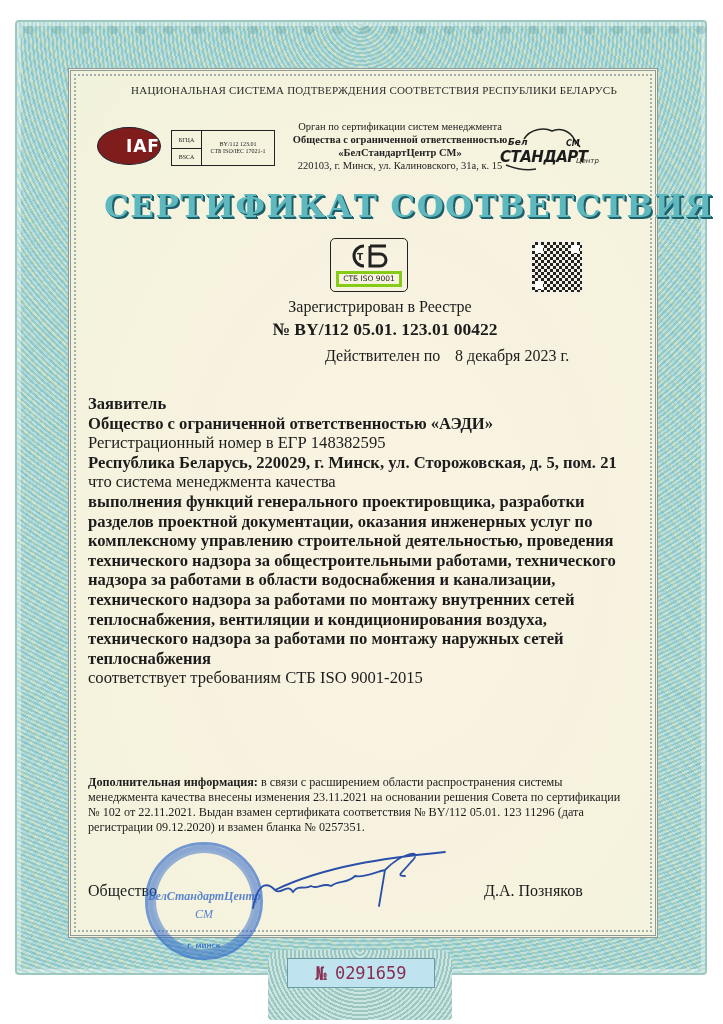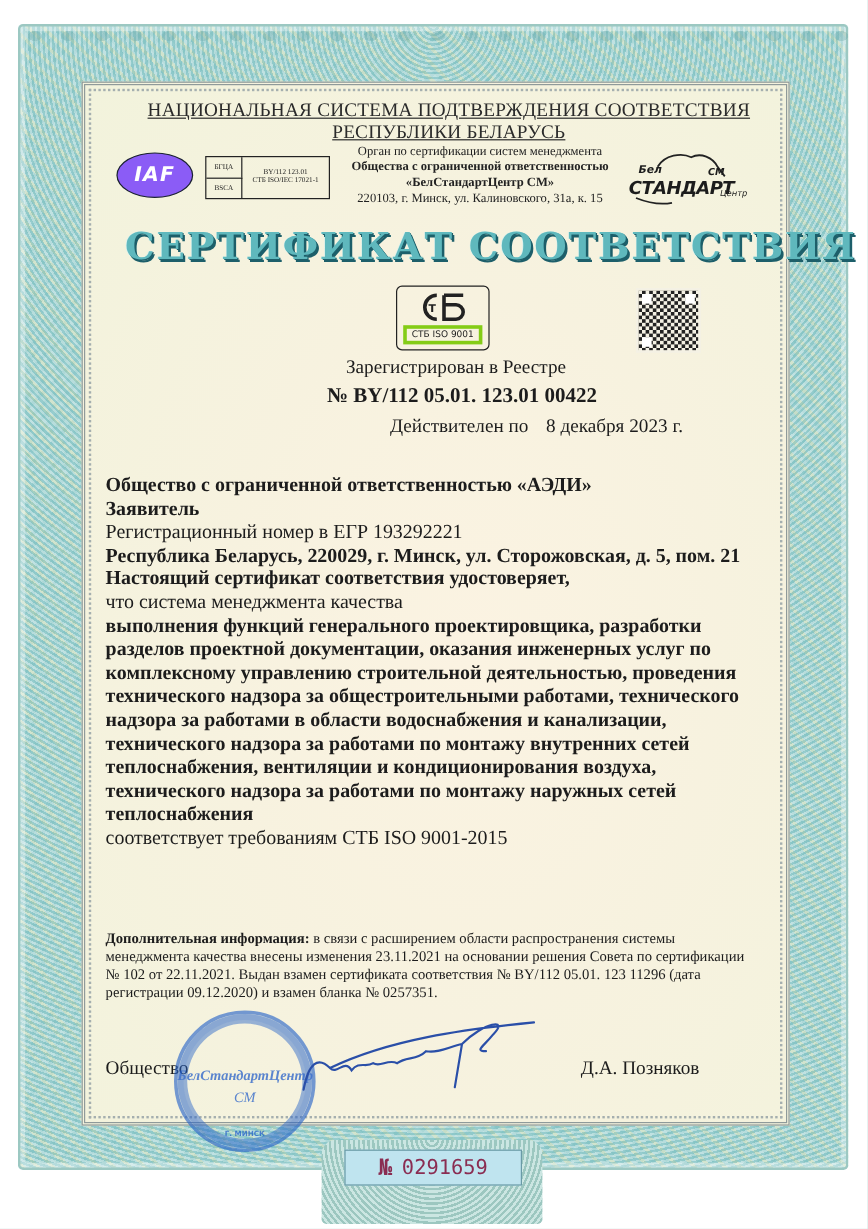--- a/index.html
+++ b/index.html
@@ -30,42 +30,42 @@
   .panel {
     position:absolute; left:68px; top:68px; width:590px; height:870px;
     background: radial-gradient(ellipse at 55% 55%, #fbf3e2 0%, #f7f2df 45%, #f2f3dc 100%);
     border:3px double #8f9a9a;
     outline:2px dotted #a5afaf; outline-offset:-8px;
     box-sizing:border-box;
   }
   .el { position:absolute; }
   .hdr-national {
     left:68px; top:84px; width:612px; text-align:center;
-    font-size:16px; letter-spacing:0.2px; color:#2b2b2b;text-decoration:underline;
+    font-size:11px; letter-spacing:0.2px; color:#2b2b2b;
   }
   
   .iaf {
     left:97px; top:127px; width:62px; height:36px; border-radius:50%;
-    background:#8b5cf6; border:1.5px solid #1a2230;
-    display:flex; align-items:center; justify-content:center;font-style:italic;
+    background:#7f1d1d; border:1.5px solid #1a2230;
+    display:flex; align-items:center; justify-content:flex-end;
   }
   .iaf span { color:#fff; font-family:"DejaVu Sans", sans-serif; font-weight:bold; font-size:17px; letter-spacing:1px; }
   .acc-table {
     left:171px; top:130px; width:102px; height:34px; border:1.5px solid #222;
     display:grid; grid-template-columns:30px 1fr; grid-template-rows:1fr 1fr;
     font-size:6px; background:transparent;
   }
   .acc-table .c { border-right:1px solid #222; display:flex; align-items:center; justify-content:center; }
   .acc-table .c.b { border-top:1px solid #222; }
   .acc-table .r { grid-row:1 / span 2; grid-column:2; display:flex; flex-direction:column; align-items:center; justify-content:center; line-height:7px; text-align:center; }
   .org {
     left:280px; top:120px; width:240px; text-align:center; font-size:10.5px; line-height:13px; color:#222;
   }
   .org .b { font-weight:bold; }
-  .belstd { left:520px; top:125px; width:90px; height:50px; }
+  .belstd { left:496px; top:125px; width:90px; height:50px; }
   .belstd .bel { position:absolute; left:12px; top:12px; font-family:"DejaVu Sans", sans-serif; font-style:italic; font-weight:bold; font-size:9px; }
   .belstd .std { position:absolute; left:4px; top:23px; font-family:"DejaVu Sans", sans-serif; font-style:italic; font-weight:bold; font-size:15px; letter-spacing:-0.5px; }
   .belstd .cm { position:absolute; left:70px; top:14px; font-family:"DejaVu Sans", sans-serif; font-style:italic; font-weight:bold; font-size:8px; }
   .belstd .cen { position:absolute; left:80px; top:32px; font-family:"DejaVu Sans", sans-serif; font-style:italic; font-size:7px; }
   .title {
     left:68px; top:188px; width:682px; text-align:center;
     font-family:"DejaVu Serif", serif; font-weight:bold; font-size:31px; letter-spacing:1.5px;
     color:#5fb8bd;
     text-shadow: 1px 1px 0 #1d5f6a, 2px 2px 0 #1d5f6a, -0.5px -0.5px 0 #d6f0ee;
   }
@@ -180,25 +180,24 @@
 <div class="el reg-num">№ BY/112 05.01. 123.01 00422</div>
 
 <div class="el dates">
   <div class="row">
       <span class="k">Действителен по</span>
       <span>8 декабря 2023 г.</span>
     </div>
 </div>
 
 <div class="el body">
+  <div class="b">Заявитель</div>
   <div class="b">Общество с ограниченной ответственностью «АЭДИ»</div>
-  <div class="b">Заявитель</div>
-  <div class="n">Регистрационный номер в ЕГР 193292221</div>
+  <div class="n">Регистрационный номер в ЕГР 148382595</div>
   <div class="b">Республика Беларусь, 220029, г. Минск, ул. Сторожовская, д. 5, пом. 21</div>
-  <div class="b">Настоящий сертификат соответствия удостоверяет,</div>
   <div class="n">что система менеджмента качества</div>
   <div class="b">выполнения функций генерального проектировщика, разработки разделов проектной документации, оказания инженерных услуг по комплексному управлению строительной деятельностью, проведения технического надзора за общестроительными работами, технического надзора за работами в области водоснабжения и канализации, технического надзора за работами по монтажу внутренних сетей теплоснабжения, вентиляции и кондиционирования воздуха, технического надзора за работами по монтажу наружных сетей теплоснабжения</div>
   <div class="n">соответствует требованиям СТБ ISO 9001-2015</div>
 </div>
 
 <div class="el extra"><span class="b">Дополнительная информация:</span><span> в связи с расширением области распространения системы менеджмента качества внесены изменения 23.11.2021 на основании решения Совета по сертификации № 102 от 22.11.2021. Выдан взамен сертификата соответствия № BY/112 05.01. 123 11296 (дата регистрации 09.12.2020) и взамен бланка № 0257351.</span></div>
 
 <div class="el director">Общество</div>
 <div class="el dname">Д.А. Позняков</div>
 

